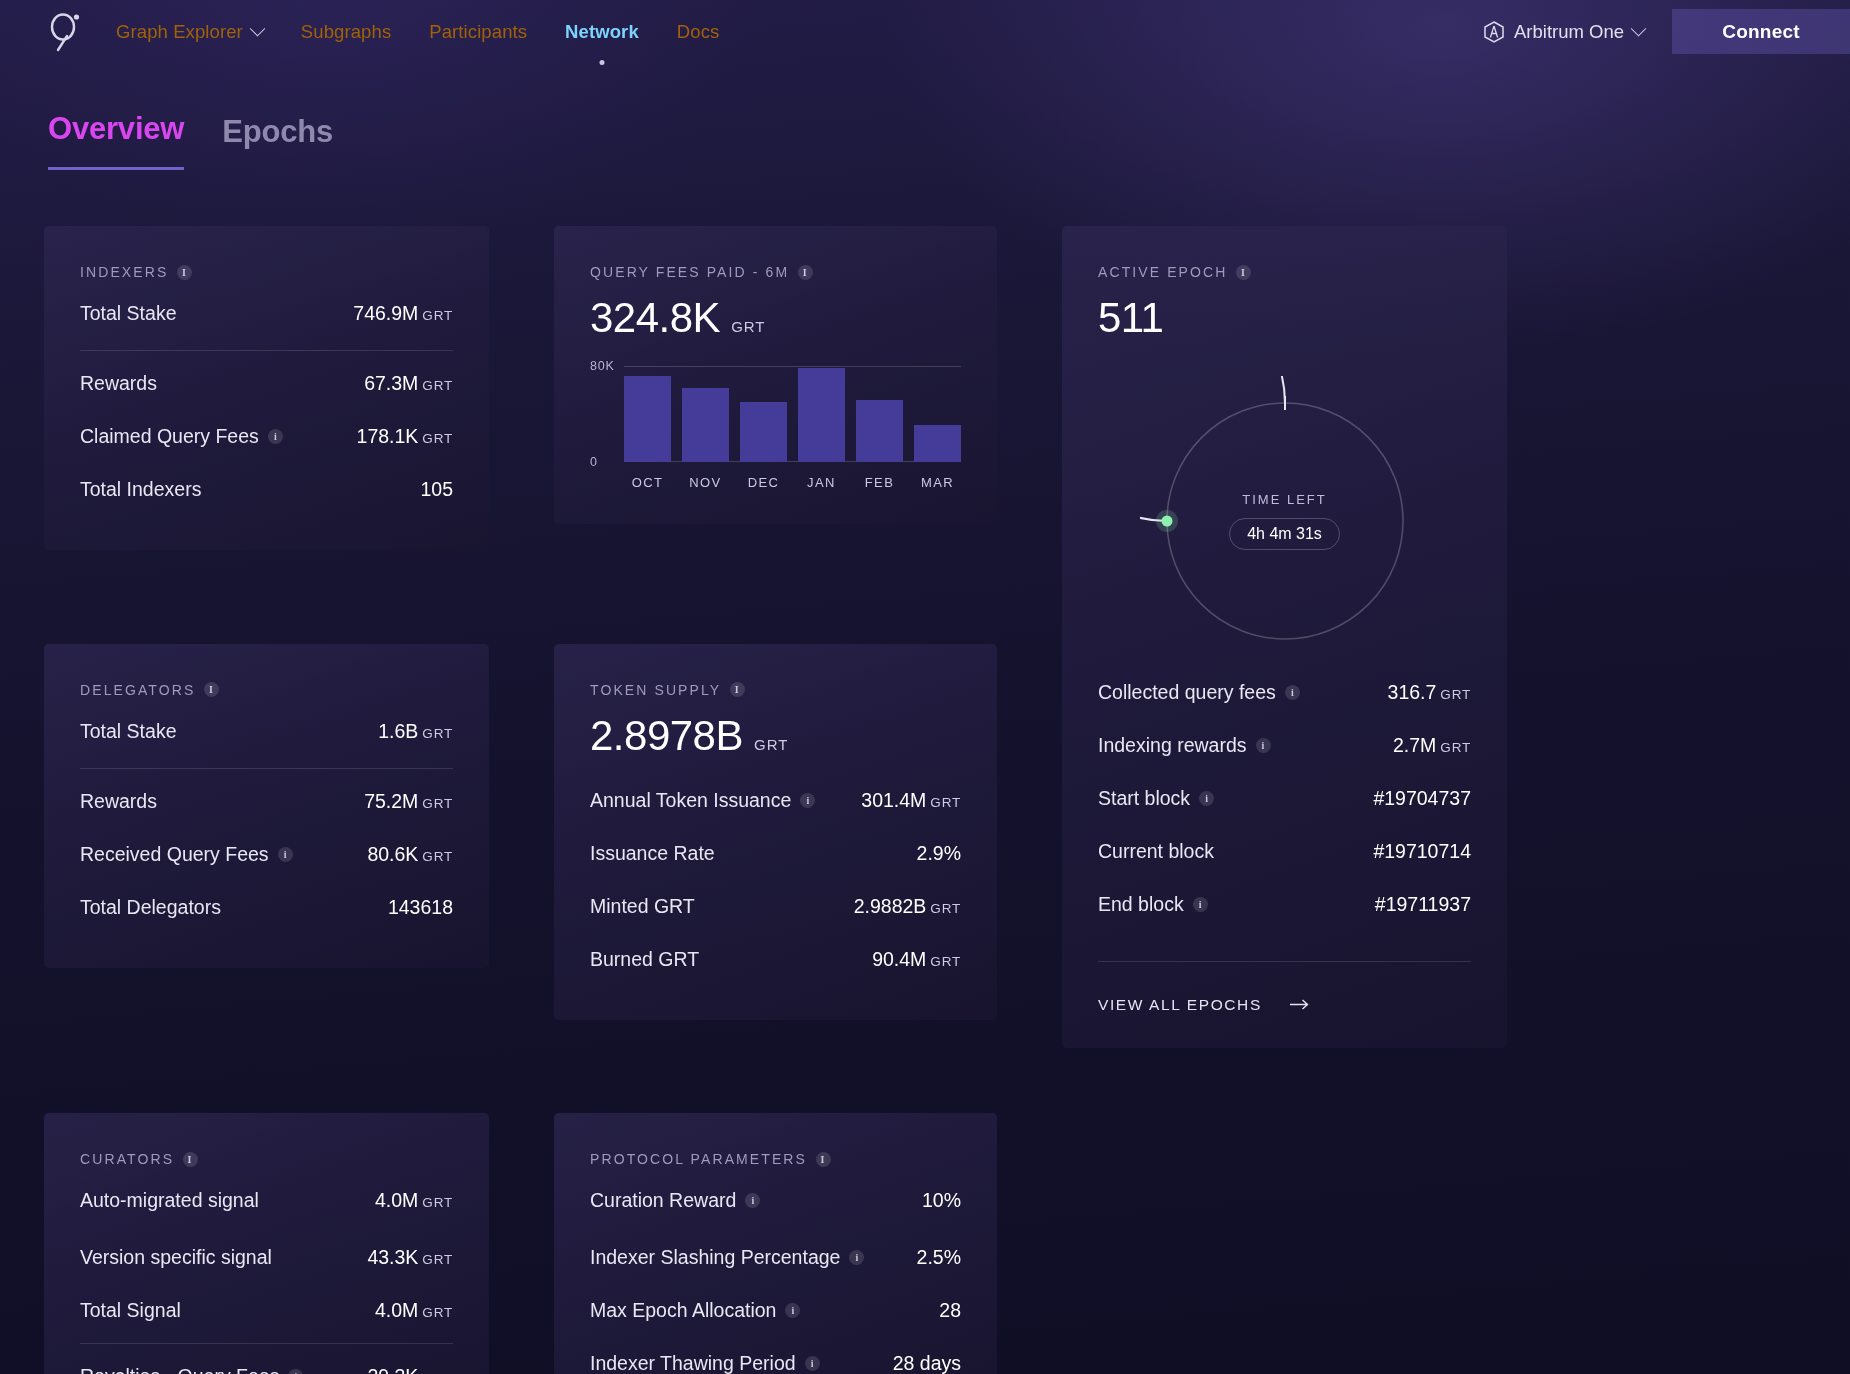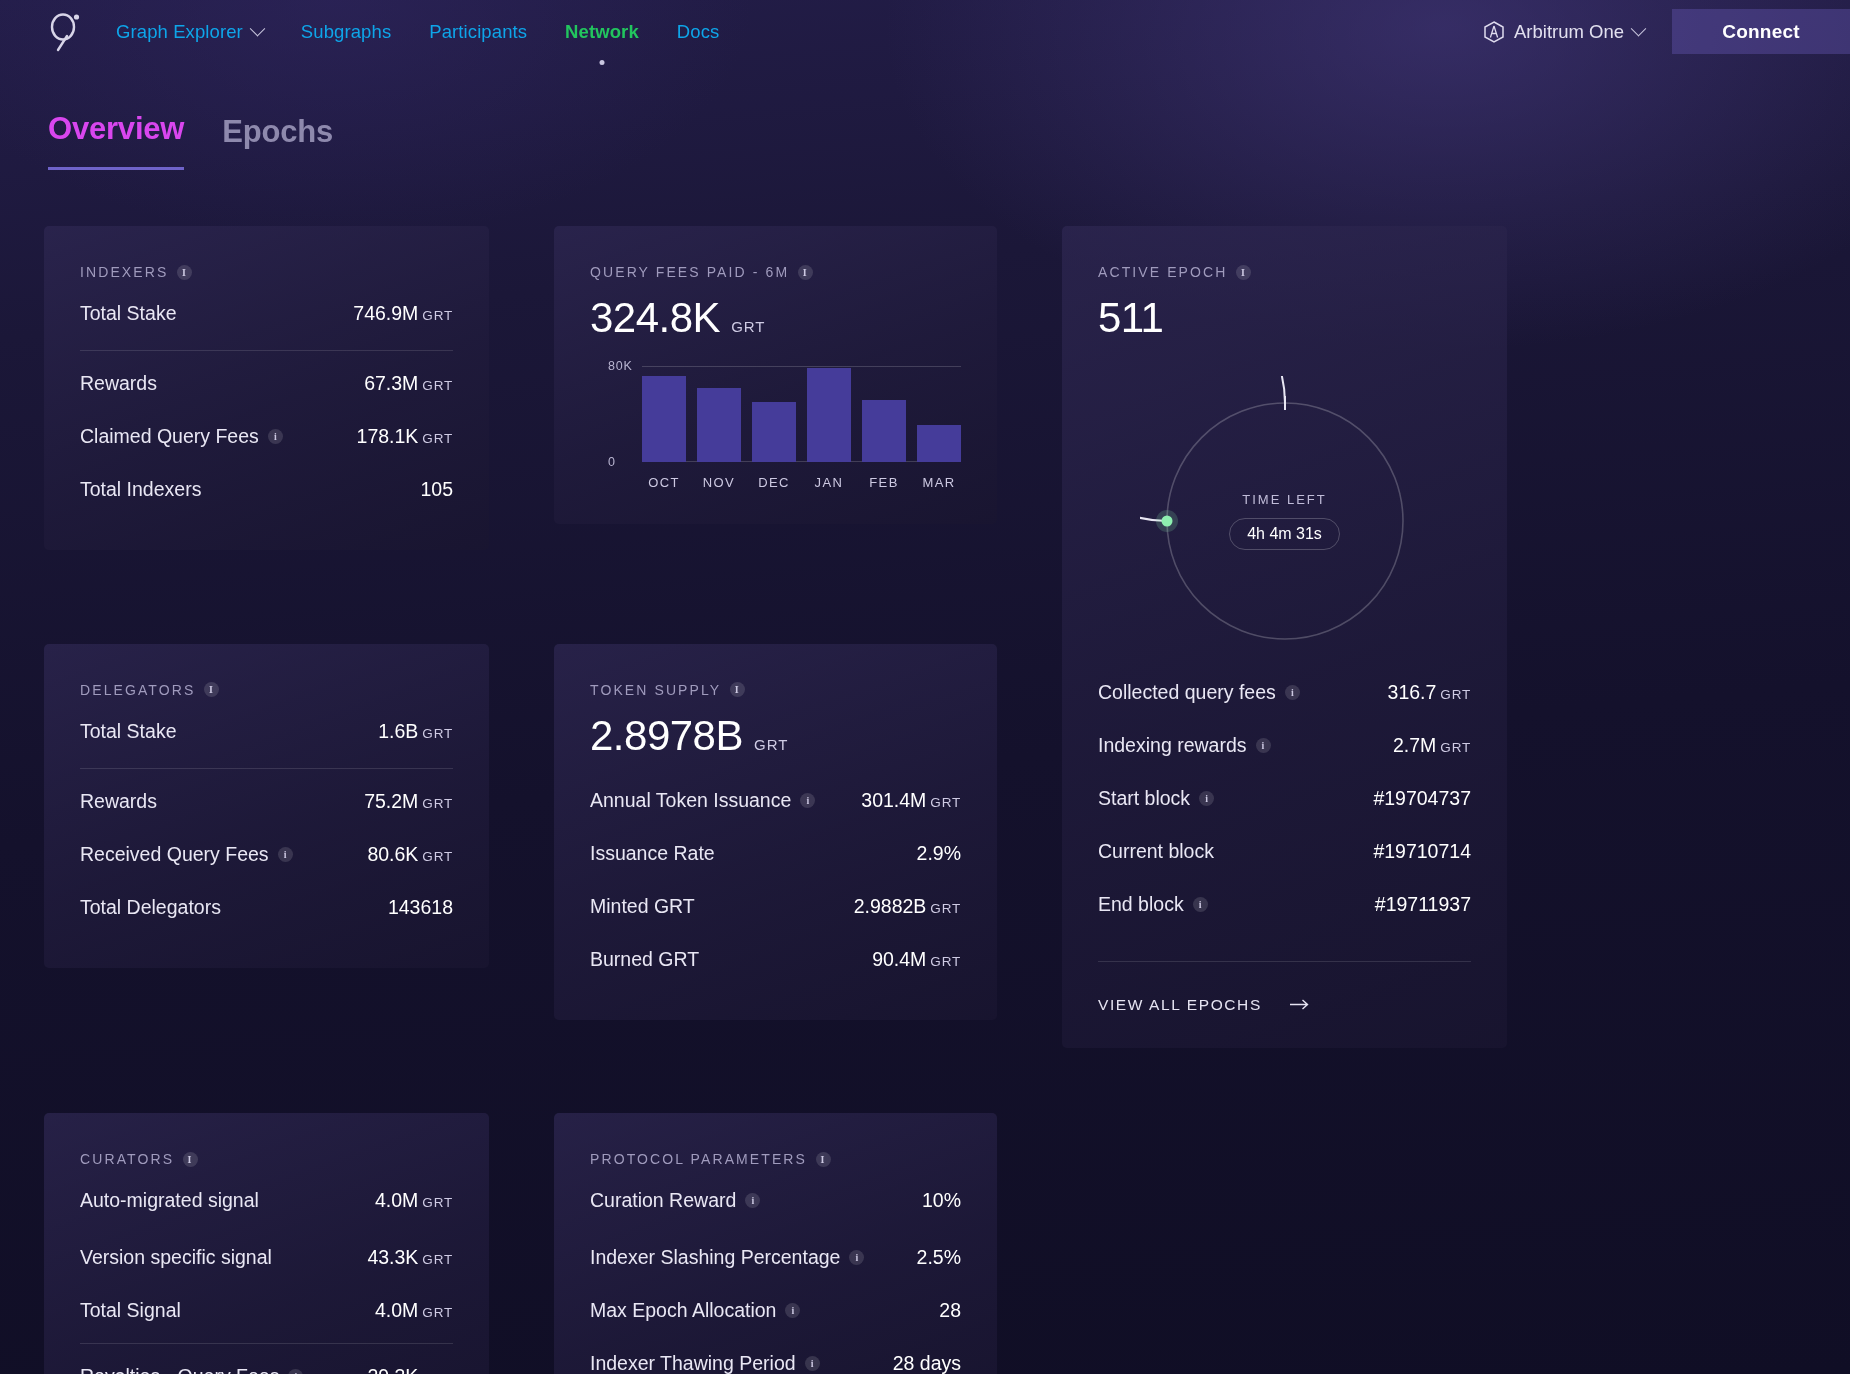--- a/index.html
+++ b/index.html
@@ -19,25 +19,25 @@
 
   
   .topbar {
     height: 63px; display: flex; align-items: center;
     padding-left: 48px;
     position: relative;
   }
   .logo { width: 34px; height: 40px; margin-right: 34px; flex: none; }
   .nav { display: flex; align-items: center; gap: 38px; }
   .nav-item {
-    font-size: 18.5px; color: #0ea5e9; letter-spacing: .1px;
+    font-size: 18.5px; color: #a16207; letter-spacing: .1px;
     display: flex; align-items: center; gap: 9px; cursor: pointer;
     position: relative; padding: 4px 0;
   }
-  .nav-item.active { color: #22c55e; font-weight: 700; }
+  .nav-item.active { color: #7dd3fc; font-weight: 700; }
   .nav-item.active::after {
     content: ""; position: absolute; left: 50%; bottom: -18px;
     width: 5px; height: 5px; border-radius: 50%; background: #c9c6e0;
     transform: translateX(-50%);
   }
   .caret { display: inline-block; width: 11px; height: 11px;
     border-right: 1.7px solid #c8c5dd; border-bottom: 1.7px solid #c8c5dd;
     transform: rotate(45deg) translate(-2px,-2px); }
   .topbar-right {
     position: absolute; right: 0; top: 0; height: 63px;
@@ -99,21 +99,21 @@
   .first-row { padding-top: 22px; padding-bottom: 19px; }
 
   
   .big {
     font-size: 42px; font-weight: 400; color: #ffffff; letter-spacing: -.5px;
     display: flex; align-items: baseline; gap: 7px; margin-top: 14px;
   }
   .big .unit { font-size: 15px; letter-spacing: 1px; }
 
   
-  .chart { margin-top: 24px; position: relative; height: 124px; margin-left: 18px; }
+  .chart { margin-top: 24px; position: relative; height: 124px; }
   .chart-inner { position: absolute; left: 34px; right: 0; top: 0; bottom: 28px; }
   .gridline { position: absolute; left: 0; right: 0; height: 1px; background: rgba(255,255,255,0.17); }
   .axis-lbl { position: absolute; left: 0; font-size: 12.5px; color: #b8b4d0; letter-spacing: .8px; }
   .bars { position: absolute; left: 34px; right: 0; top: 0; bottom: 28px;
           display: flex; align-items: flex-end; gap: 11px; }
   .bar { flex: 1; background: #453c9a; }
   .xlabels { position: absolute; left: 34px; right: 0; bottom: 0;
              display: flex; gap: 11px; }
   .xlabels span { flex: 1; text-align: center; font-size: 13px; letter-spacing: 1.4px; color: #cdc9e2; }
 

